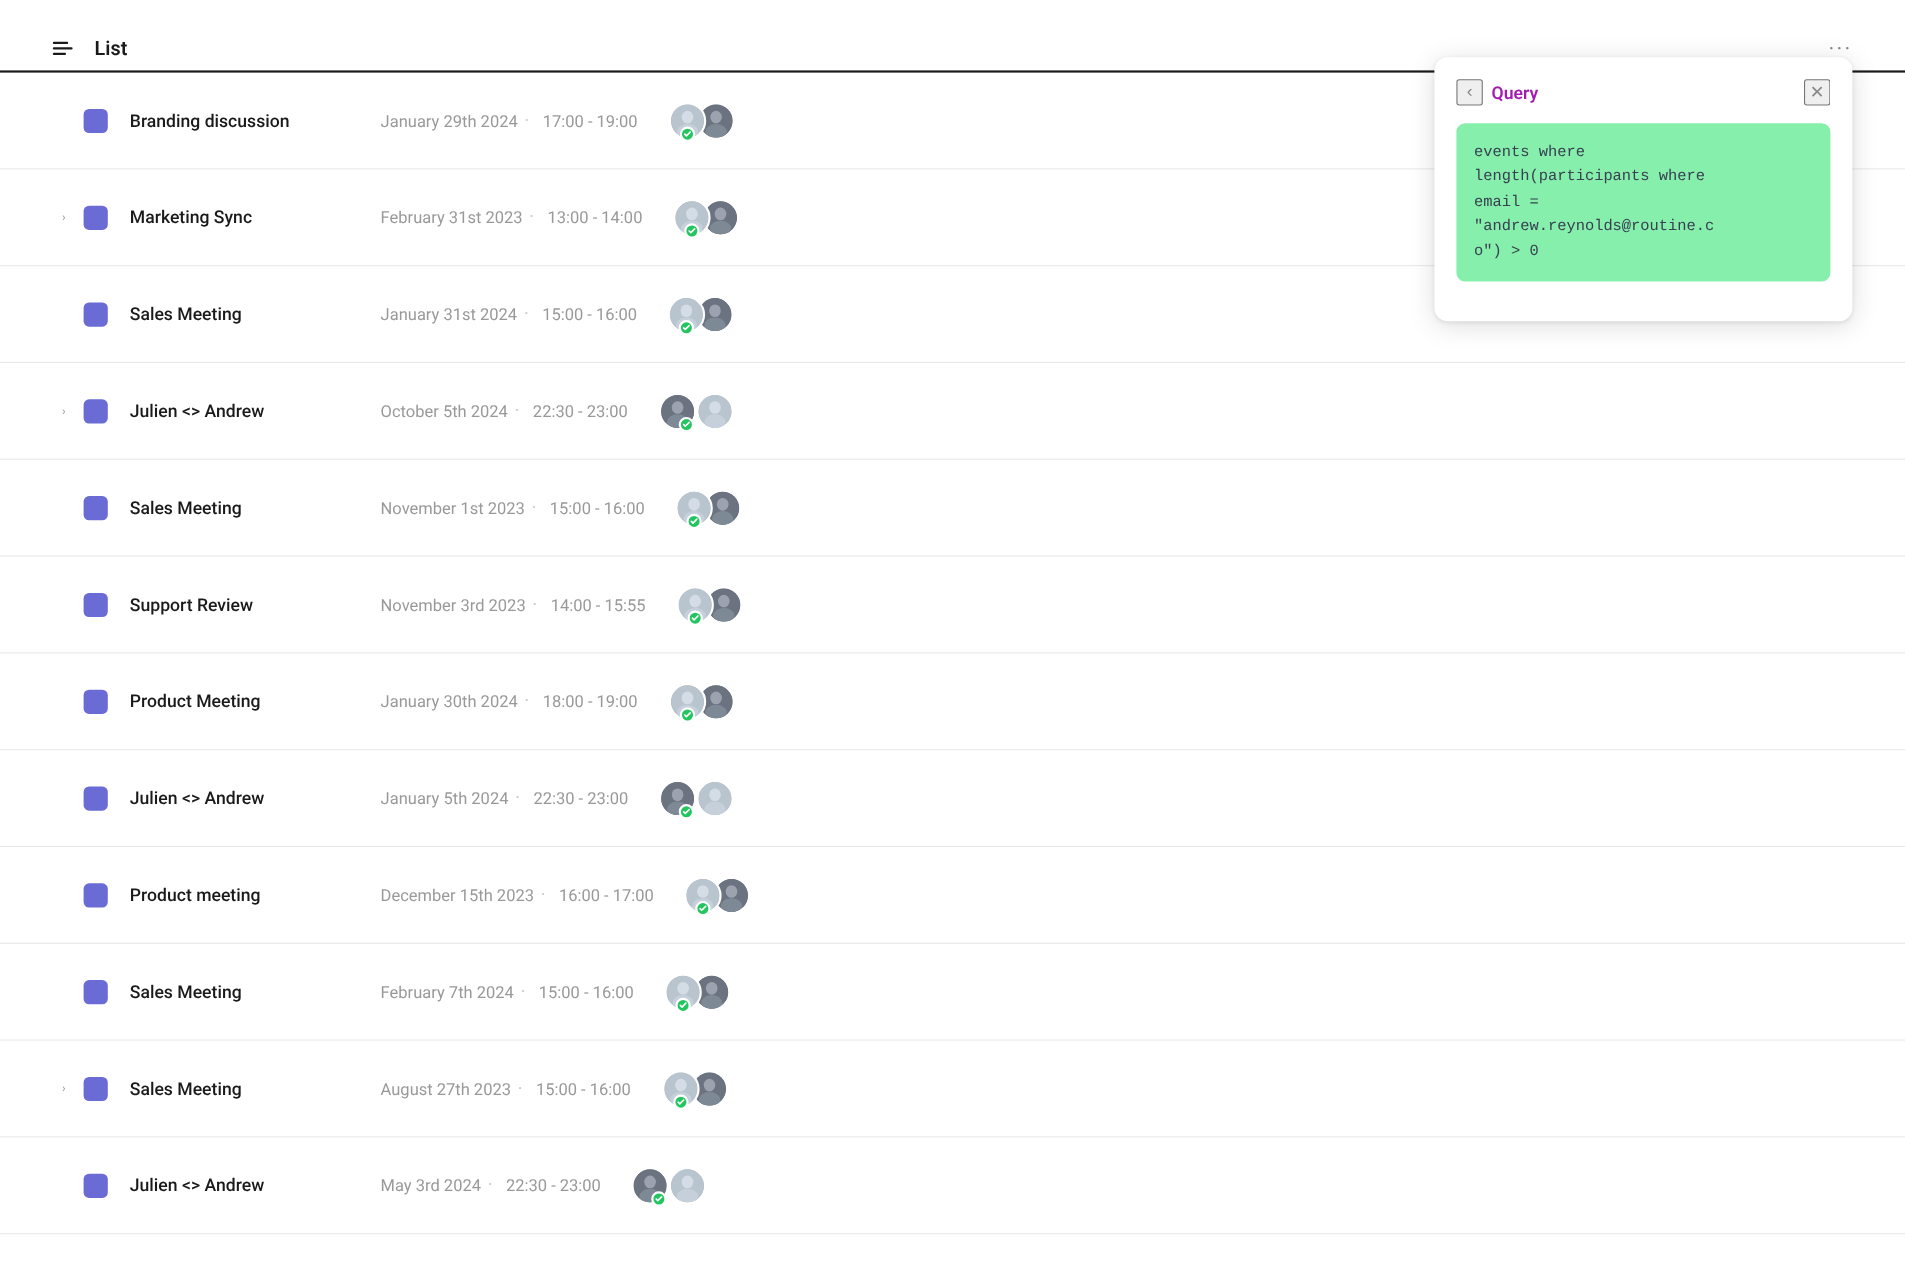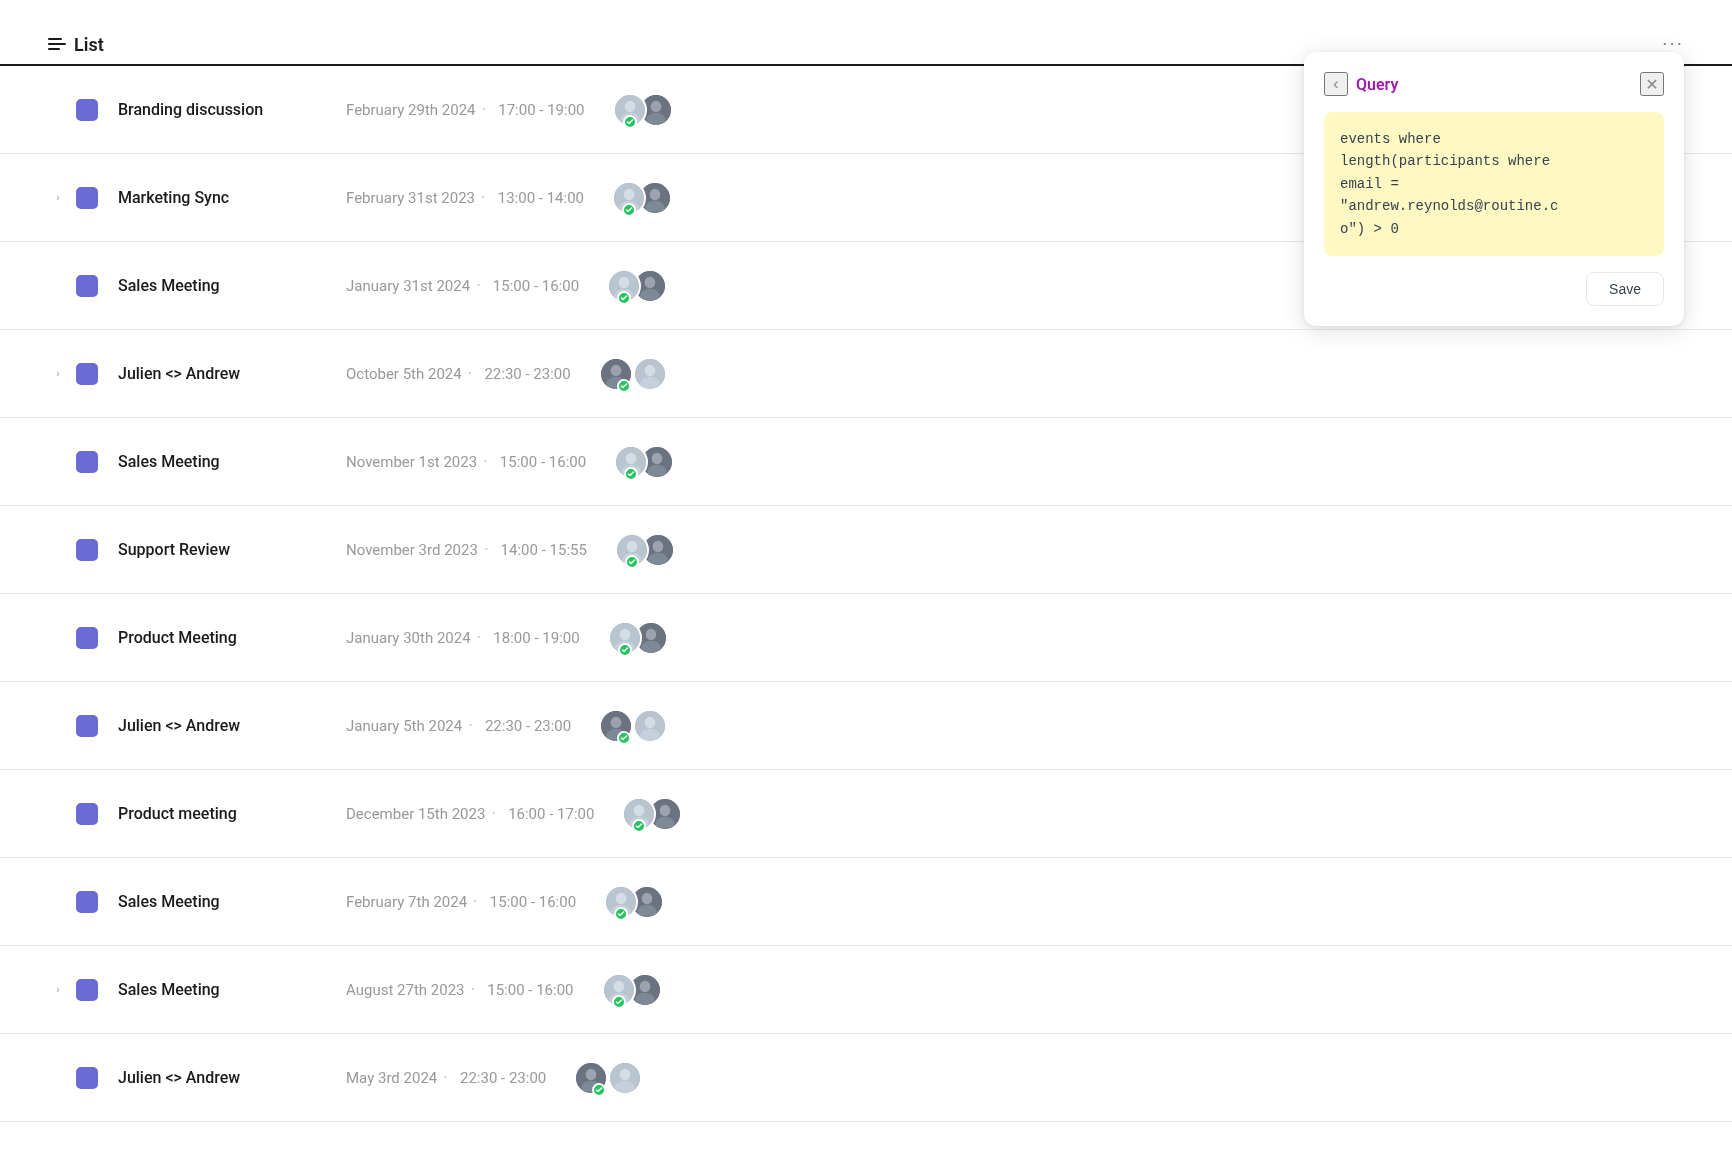--- a/index.html
+++ b/index.html
@@ -20,21 +20,21 @@
       display: flex;
       align-items: center;
       justify-content: space-between;
       padding: 0 48px 8px 48px;
       border-bottom: 2px solid #1a1a1a;
       margin-bottom: 0;
     }
     .header-left {
       display: flex;
       align-items: center;
-      gap: 6px;
+      gap: 18px;
     }
     .header-icon {
       width: 20px;
       height: 20px;
       display: flex;
       flex-direction: column;
       justify-content: center;
       gap: 3px;
     }
     .header-icon span {
@@ -204,21 +204,21 @@
       width: 24px;
       height: 24px;
       display: flex;
       align-items: center;
       justify-content: center;
       cursor: pointer;
       color: #888;
       font-size: 16px;
     }
     .query-code-block {
-      background: #fef9c3;
+      background: #86efac;
       border-radius: 8px;
       padding: 16px;
       font-family: 'Courier New', Courier, monospace;
       font-size: 14px;
       color: #374151;
       line-height: 1.6;
       margin-bottom: 16px;
       white-space: pre-wrap;
       word-break: break-all;
     }
@@ -252,21 +252,21 @@
       <span class="header-title">List</span>
     </div>
     <span class="header-more">···</span>
   </div>
 
   <div class="event-list" id="event-list-container">
   <div class="event-row">
     <div class="expand-placeholder"></div>
     <div class="color-dot"></div>
     <span class="event-name">Branding discussion</span>
-    <span class="event-date">February 29th 2024</span>
+    <span class="event-date">January 29th 2024</span>
     <span class="dot-sep">·</span>
     <span class="event-time">17:00 - 19:00</span>
 
     <div class="avatars">
       <div class="avatar-wrap">
         <div class="avatar av1">
           <svg width="34" height="34" viewBox="0 0 34 34" xmlns="http://www.w3.org/2000/svg">
             <circle cx="17" cy="17" r="17" fill="#b8c4ce"></circle>
             <ellipse cx="17" cy="13" rx="6" ry="6.5" fill="#d4dde5"></ellipse>
             <ellipse cx="17" cy="28" rx="11" ry="8" fill="#c5d0da"></ellipse>
@@ -659,17 +659,14 @@
         <button class="query-back-btn">‹</button>
         <span class="query-title">Query</span>
       </div>
       <button class="query-close-btn">✕</button>
     </div>
     <div class="query-code-block">events where
 length(participants where
 email =
 "andrew.reynolds@routine.c
 o") &gt; 0</div>
-    <div class="query-footer">
-      <button class="save-btn">Save</button>
-    </div>
   </div>
 </div>
 
 </body></html>

